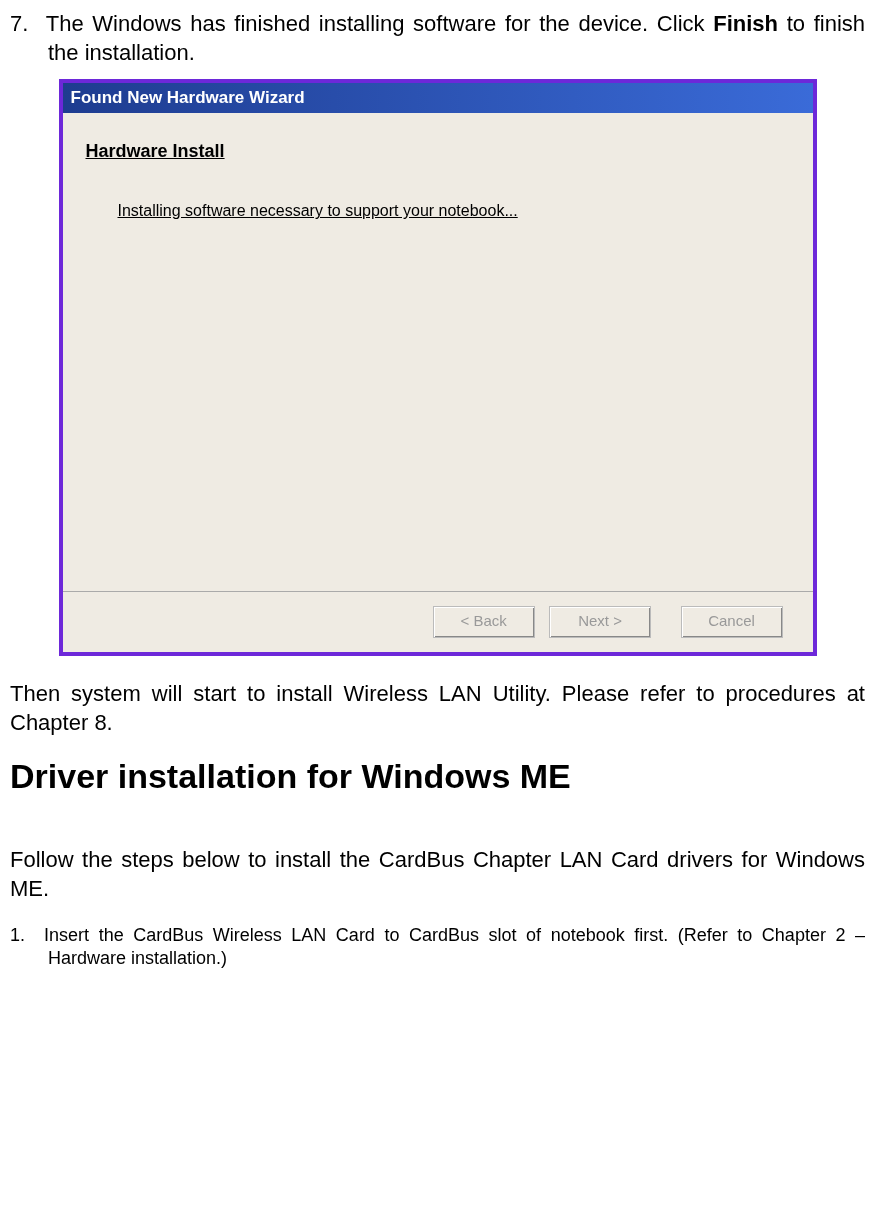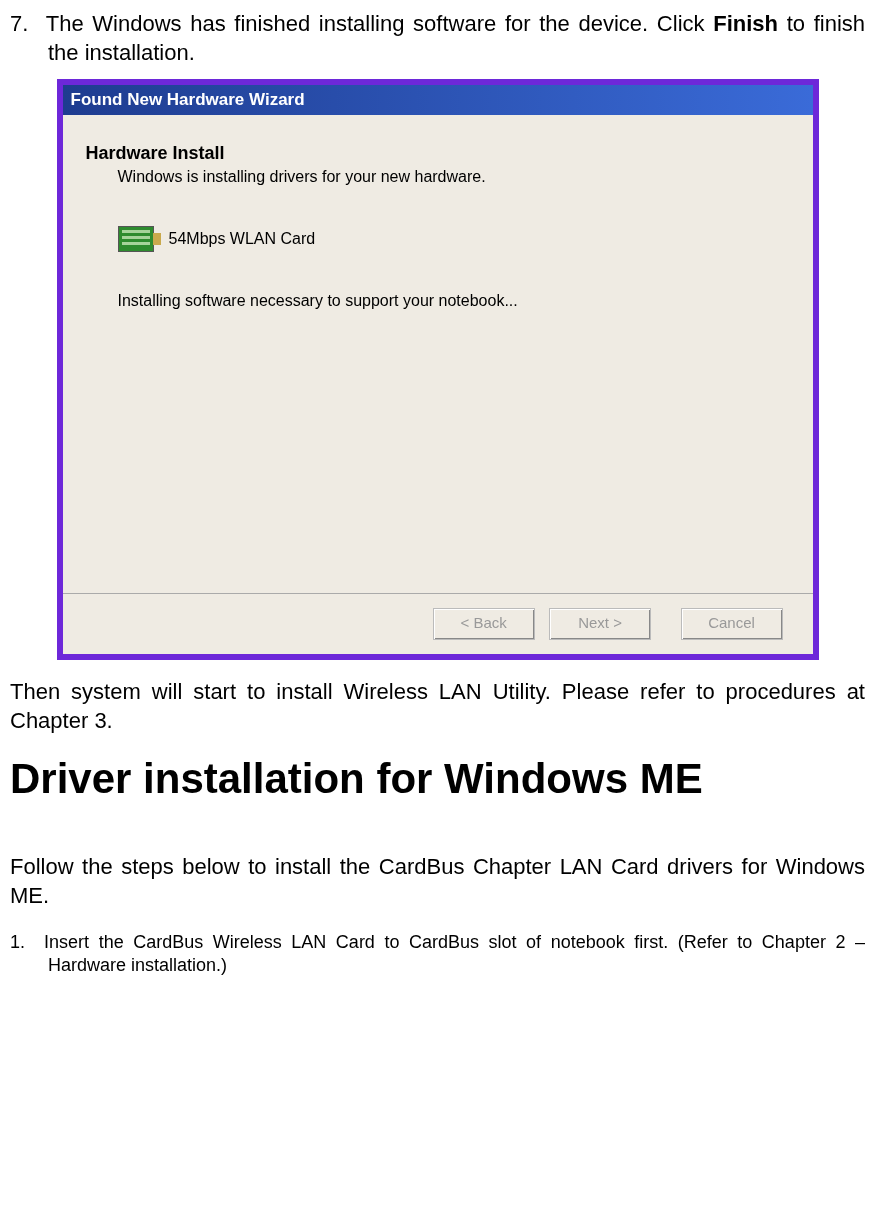--- a/index.html
+++ b/index.html
@@ -15,43 +15,44 @@
     text-align: justify;
     margin-bottom: 12px;
     line-height: 1.3;
   }
   .step7 .indent-wrap {
     padding-left: 38px;
     text-indent: -38px;
   }
   .bold { font-weight: bold; }
   .wizard-wrap {
-    margin: 0 auto 18px auto;
+    margin: 0 auto 24px auto;
     width: 750px;
-    border: 6px solid #6d28d9;
+    border: 4px solid #6d28d9;
     background: #bef264;
     position: relative;
     font-family: Tahoma, Arial, sans-serif;
   }
   .titlebar {
     background: linear-gradient(to right,#1e3c90,#3a6bd8);
     color: #fff;
     height: 30px;
     line-height: 30px;
     padding-left: 8px;
     font-weight: bold;
     font-size: 17px;
   }
   .wizard-body {
     padding: 28px 68px 10px 45px;
     background: #efebe3;
     font-size: 16px;
     color: #000;
     height: 440px;
     position: relative;
+    text-decoration: underline;
   }
   .hw-title {
     font-weight: bold;
     font-size: 18px;
     margin-bottom: 4px;
     margin-left: -22px;
   }
   .hw-sub {
     font-size: 16px;
     margin-left: 10px;
@@ -108,21 +109,21 @@
     margin-left: 10px;
   }
   .btn.cancel { margin-left: 25px; }
   .para {
     font-size: 22px;
     text-align: justify;
     line-height: 1.3;
     margin-bottom: 20px;
   }
   .big-heading {
-    font-size: 42px;
+    font-size: 34px;
     font-weight: bold;
     margin-bottom: 50px;
   }
   .numlist {
     font-size: 18px;
     text-align: justify;
     line-height: 1.3;
     margin-bottom: 20px;
   }
   .numlist .li {
@@ -140,35 +141,30 @@
     <span>7.</span>&nbsp;&nbsp;<span>The Windows has finished installing software for the device. Click </span><span class="bold">Finish</span><span> to finish the installation.</span>
   </div>
 </div>
 
 <div class="wizard-wrap">
   <div class="titlebar">
     <span>Found New Hardware Wizard</span>
   </div>
   <div class="wizard-body">
     <div class="hw-title">Hardware Install</div>
-    <div class="hw-sub">Windows is installing drivers for your new hardware.</div>
-    <div class="device-row">
-      <div class="device-icon"></div>
-      <span>54Mbps WLAN Card</span>
-    </div>
     <div class="status-line">Installing software necessary to support your notebook...</div>
   </div>
   <div class="btn-row">
     <span class="btn">&lt; Back</span>
     <span class="btn">Next &gt;</span>
     <span class="btn cancel">Cancel</span>
   </div>
 </div>
 
-<div class="para">Then system will start to install Wireless LAN Utility. Please refer to procedures at Chapter 3.</div>
+<div class="para">Then system will start to install Wireless LAN Utility. Please refer to procedures at Chapter 8.</div>
 
 <div class="big-heading">Driver installation for Windows ME</div>
 
 <div class="para">Follow the steps below to install the CardBus Chapter LAN Card drivers for Windows ME.</div>
 
 <div class="numlist">
   <div class="li">
     <span>1.</span>&nbsp;&nbsp;<span>Insert the CardBus Wireless LAN Card to CardBus slot of notebook first. (Refer to Chapter 2 – Hardware installation.)</span>
   </div>
 </div>

